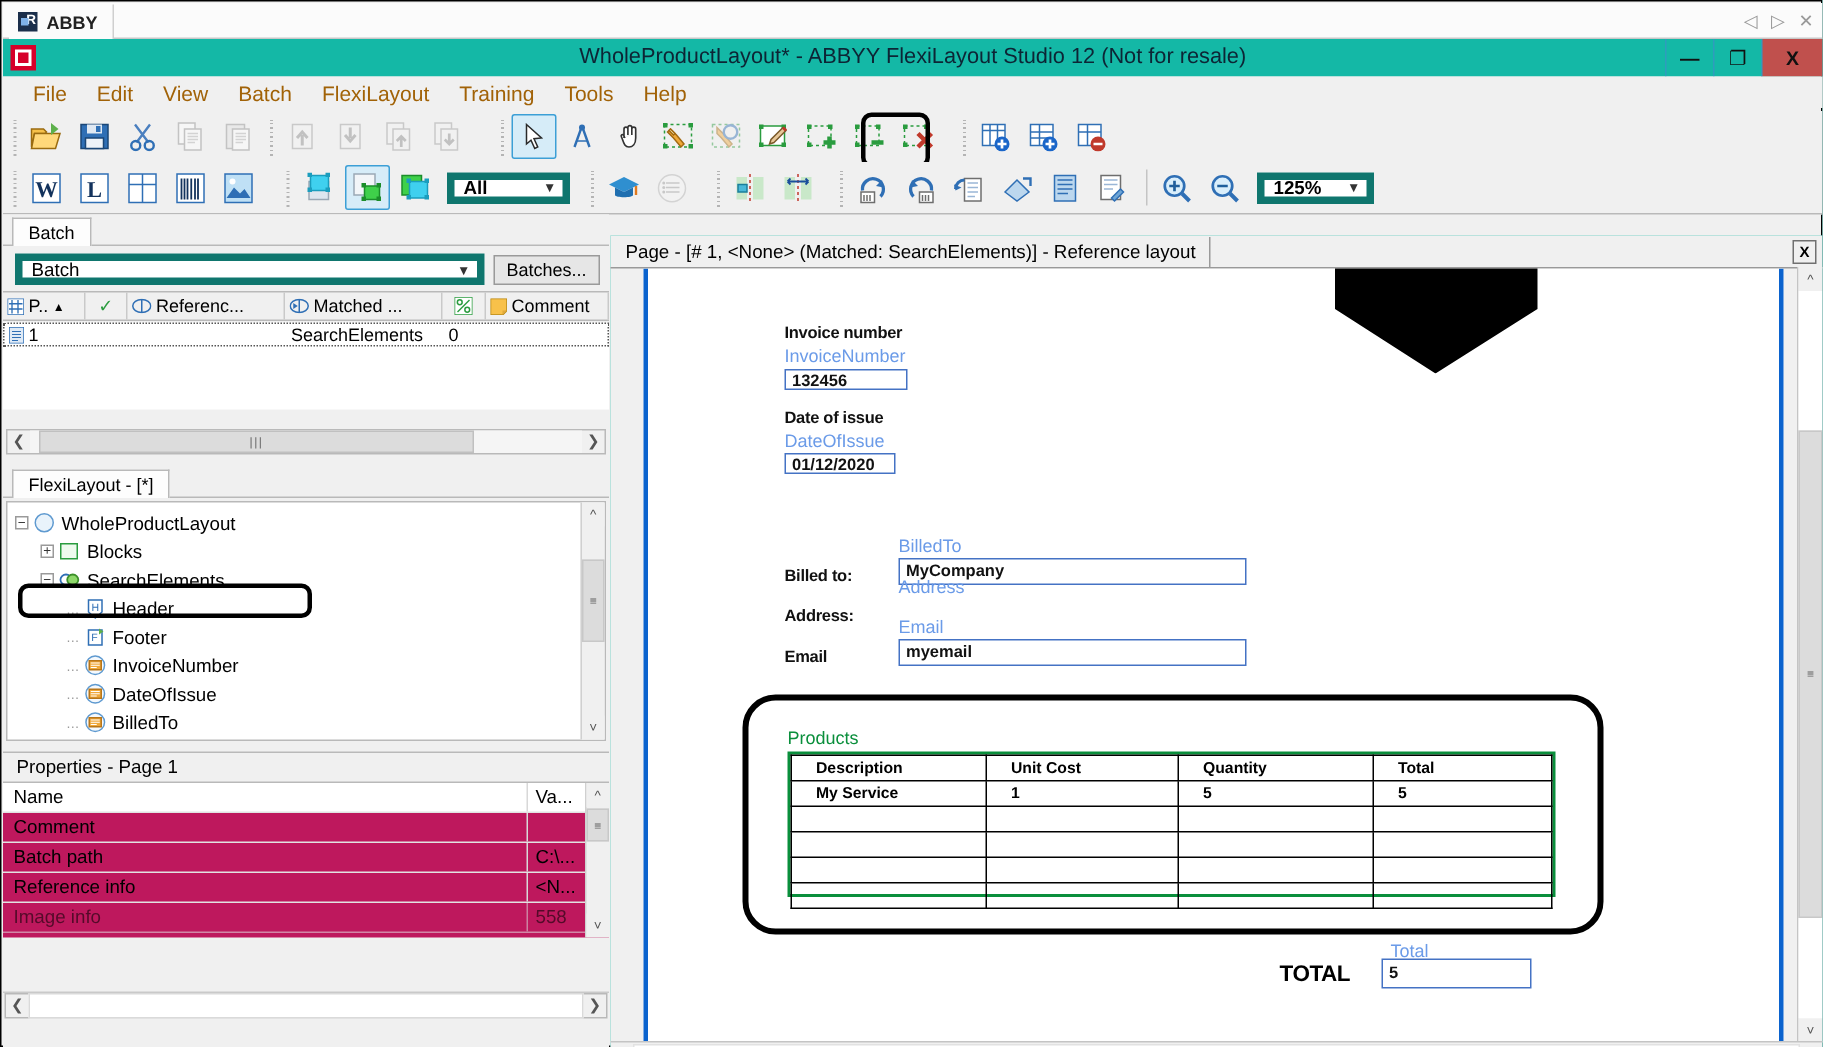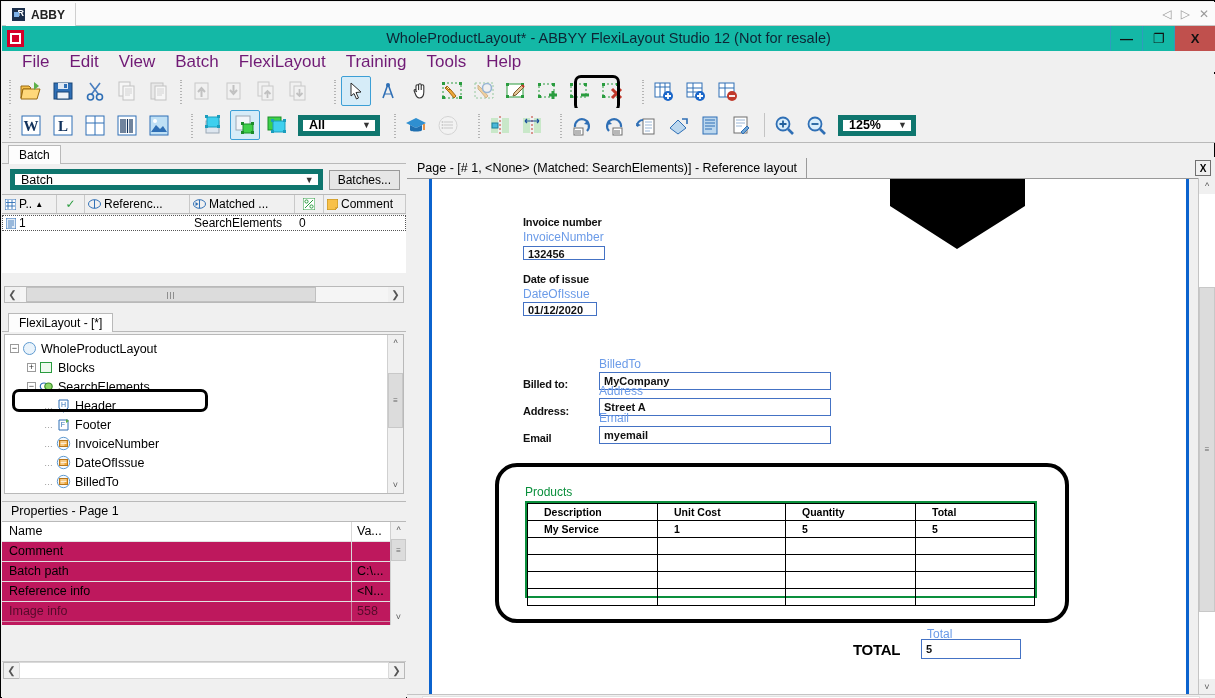--- a/index.html
+++ b/index.html
@@ -32,21 +32,21 @@
   .title-text{position:absolute;left:0;top:0;width:1213px;height:25px;line-height:25px;
     text-align:center;font-size:14.5px;color:#0d2535;}
   .wbtns{position:absolute;right:0;top:0;height:25px;display:flex;}
   .wbtn{width:31px;height:25px;display:flex;align-items:center;justify-content:center;
     border-left:1px solid #2f9cbd;font-size:13px;color:#111;font-weight:bold;}
   .wbtn.close{background:#c0504d;width:40px;color:#111;}
 
   
   .menubar{position:absolute;left:1px;top:50px;width:1213px;height:21px;background:#f0f0f0;
     display:flex;align-items:center;padding-left:10px;gap:0px;}
-  .menuitem{padding:2px 10px;font-size:17px;color:#701a75;}
+  .menuitem{padding:2px 10px;font-size:14px;color:#a16207;}
 
   
   .tbrow{position:absolute;left:1px;width:1213px;height:34px;background:#f0f0f0;}
   .tbrow.r1{top:73px;}
   .tbrow.r2{top:107px;border-bottom:1px solid #b9b9b9;}
   .grip{width:6px;height:26px;margin:4px 2px 0 3px;
     background-image:repeating-linear-gradient(to bottom,#b4b4b4 0 1px,transparent 1px 3px);
     background-position:2px 2px;background-size:2px 100%;background-repeat:repeat-y;}
   .tsep{width:1px;height:24px;margin:5px 4px;background:#c4c4c4;}
   .tbtn{width:30px;height:30px;margin:2px 1px;display:flex;align-items:center;justify-content:center;
@@ -759,21 +759,20 @@
         <div style="position:absolute;left:94px;top:94px;" class="lbl-bold">Date of issue</div>
         <div style="position:absolute;left:94px;top:108px;" class="fieldname">DateOfIssue</div>
         <div class="inbox" style="position:absolute;left:94px;top:123px;width:74px;height:14px;">01/12/2020</div>
 
         <div style="position:absolute;left:170px;top:178px;" class="fieldname">BilledTo</div>
         <div style="position:absolute;left:94px;top:199px;" class="lbl-bold">Billed to:</div>
         <div class="inbox" style="position:absolute;left:170px;top:193px;width:232px;height:18px;padding-top:2px;">MyCompany</div>
 
         <div style="position:absolute;left:170px;top:205px;" class="fieldname">Address</div>
         <div style="position:absolute;left:94px;top:226px;" class="lbl-bold">Address:</div>
-        <div class="inbox" style="position:absolute;left:170px;top:219px;width:232px;height:18px;padding-top:2px;">Street A</div>
 
         <div style="position:absolute;left:170px;top:232px;" class="fieldname">Email</div>
         <div style="position:absolute;left:94px;top:253px;" class="lbl-bold">Email</div>
         <div class="inbox" style="position:absolute;left:170px;top:247px;width:232px;height:18px;padding-top:2px;">myemail</div>
 
         <div style="position:absolute;left:96px;top:306px;" class="greenlabel">Products</div>
         <div class="ptable" style="left:96px;top:322px;width:512px;height:97px;">
           <table>
             <tbody>
                 <tr>

